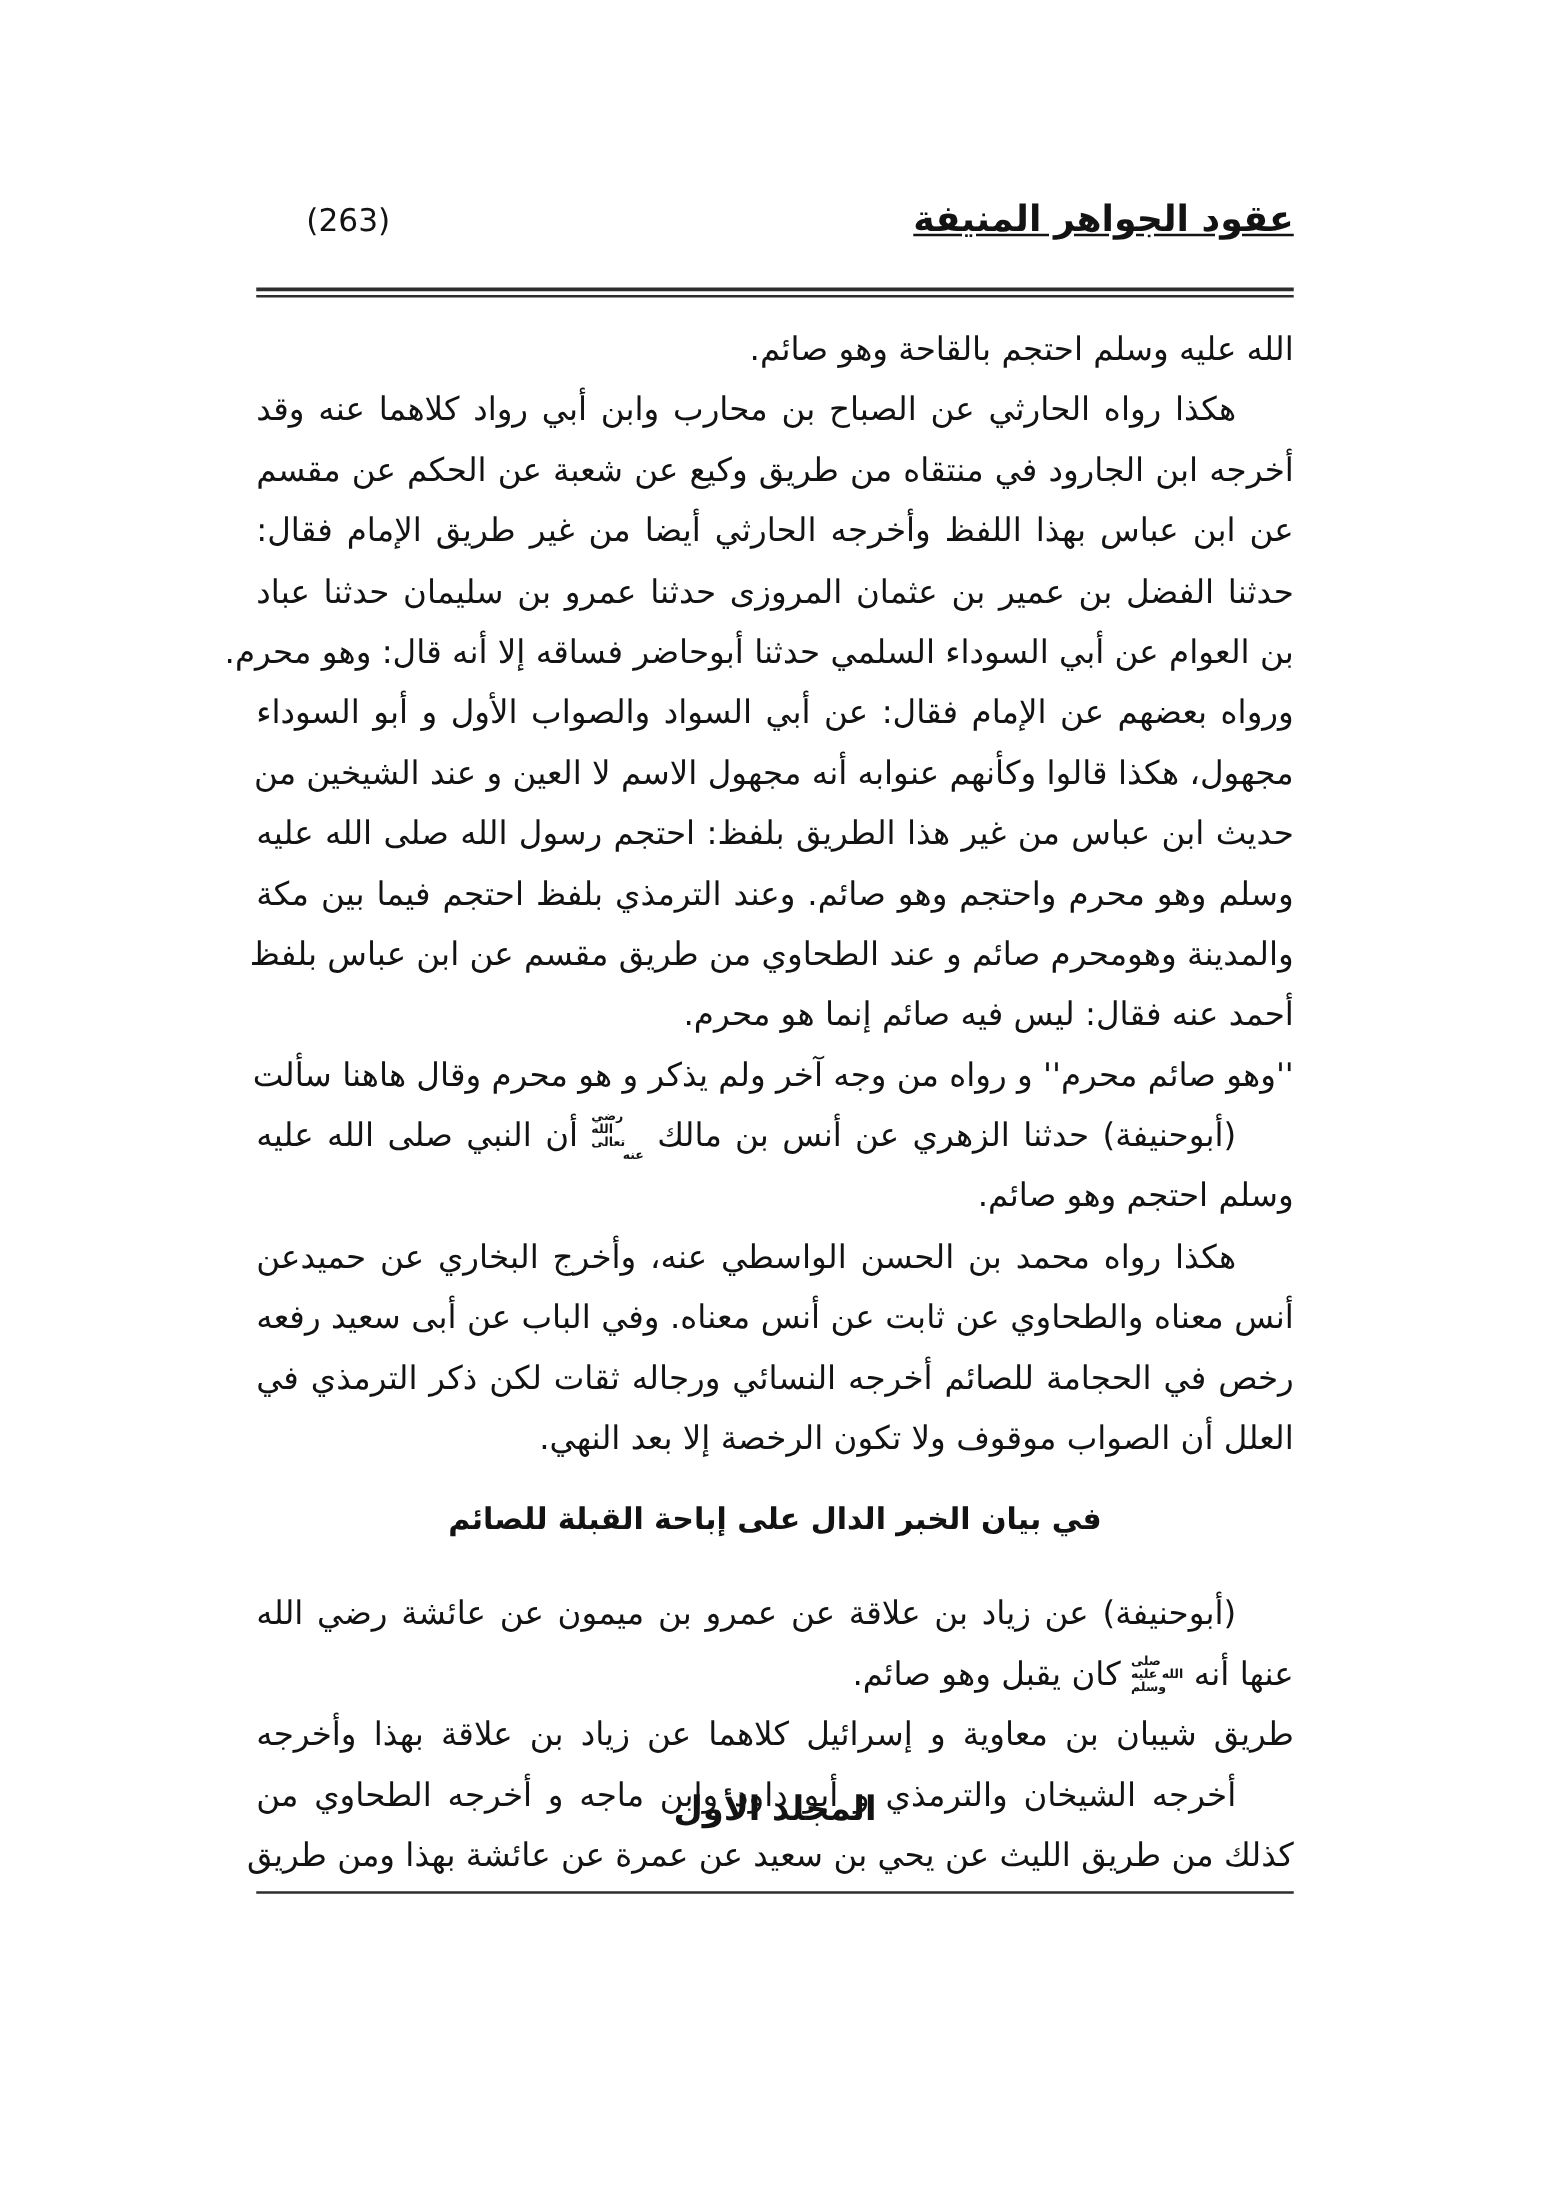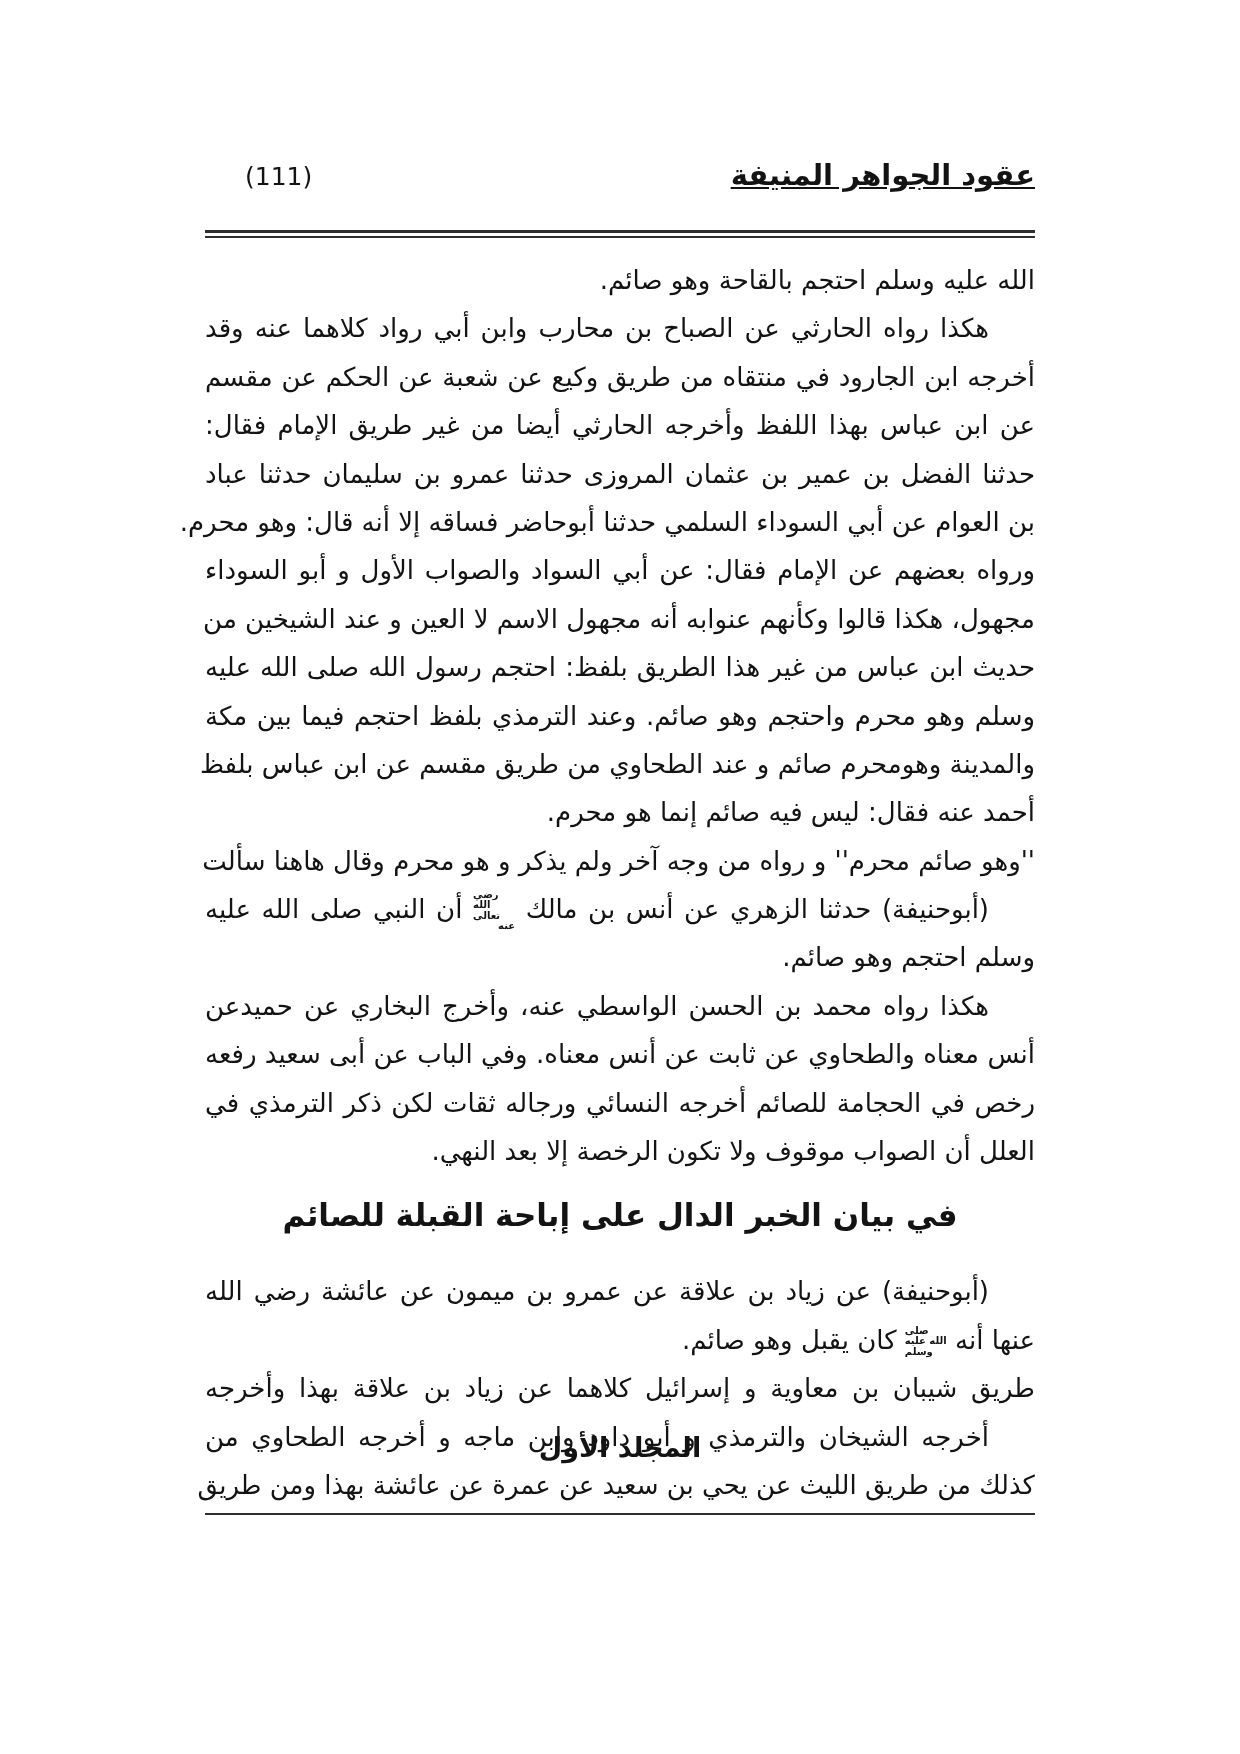--- a/index.html
+++ b/index.html
@@ -46,21 +46,21 @@
   }
   .line.full{
     text-align:justify;
     text-align-last:justify;
     text-justify:inter-word;
   }
   .line.indent{padding-right:46px;}
   .line.heading{
     height:52px;line-height:52px;
     margin-top:14px;margin-bottom:26px;
-    font-weight:bold;font-size:31px;
+    font-weight:bold;font-size:24px;
     text-align:center;white-space:nowrap;
   }
   .seal{
     display:inline-block;
     width:42px;
     font-size:10px;line-height:1.05;
     text-align:left;
     vertical-align:middle;
     white-space:normal;
     font-weight:bold;
@@ -75,21 +75,21 @@
     font-weight:bold;font-size:27px;
   }
 </style>
 </head>
 <body>
 
 <div class="page">
 
   <div class="header">
     <span class="book-title">عقود الجواهر المنيفة</span>
-    <span class="page-number">(111)</span>
+    <span class="page-number">(263)</span>
   </div>
 
   <div class="header-rule"></div>
 
   <div class="body-lines">
       <div class="line"><span>الله عليه وسلم احتجم بالقاحة وهو صائم.</span></div>
       <div class="line full indent"><span>هكذا رواه الحارثي عن الصباح بن محارب وابن أبي رواد كلاهما عنه وقد</span></div>
       <div class="line full"><span>أخرجه ابن الجارود في منتقاه من طريق وكيع عن شعبة عن الحكم عن مقسم</span></div>
       <div class="line full"><span>عن ابن عباس بهذا اللفظ وأخرجه الحارثي أيضا من غير طريق الإمام فقال:</span></div>
       <div class="line full"><span>حدثنا الفضل بن عمير بن عثمان المروزى حدثنا عمرو بن سليمان حدثنا عباد</span></div>

